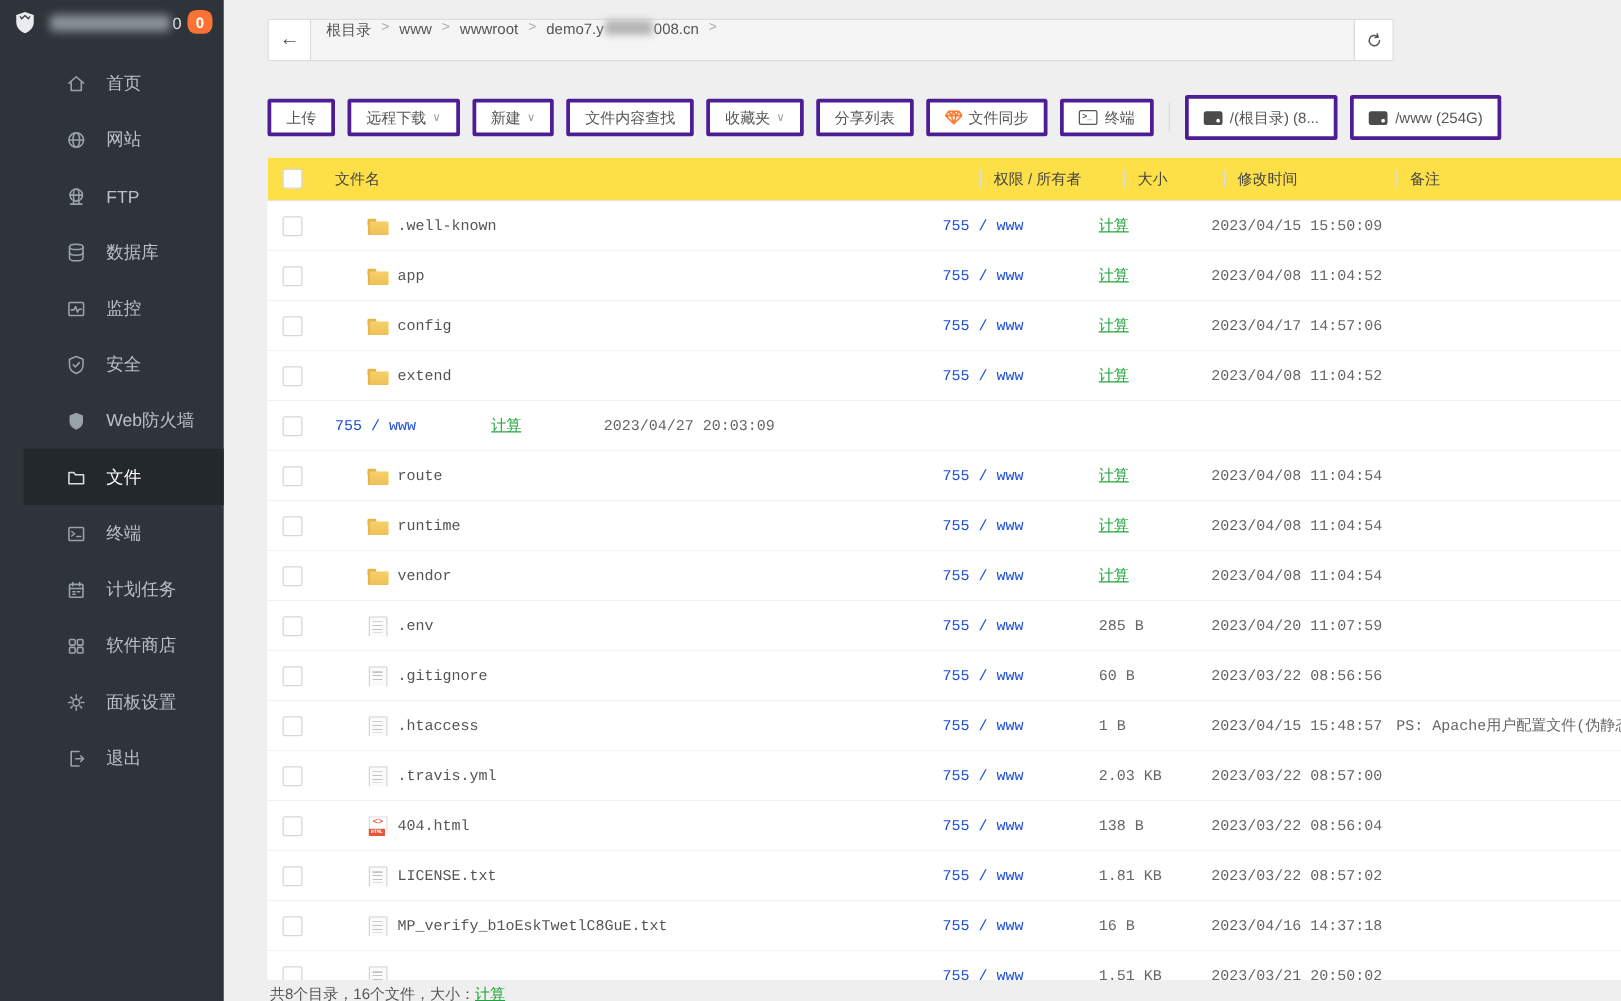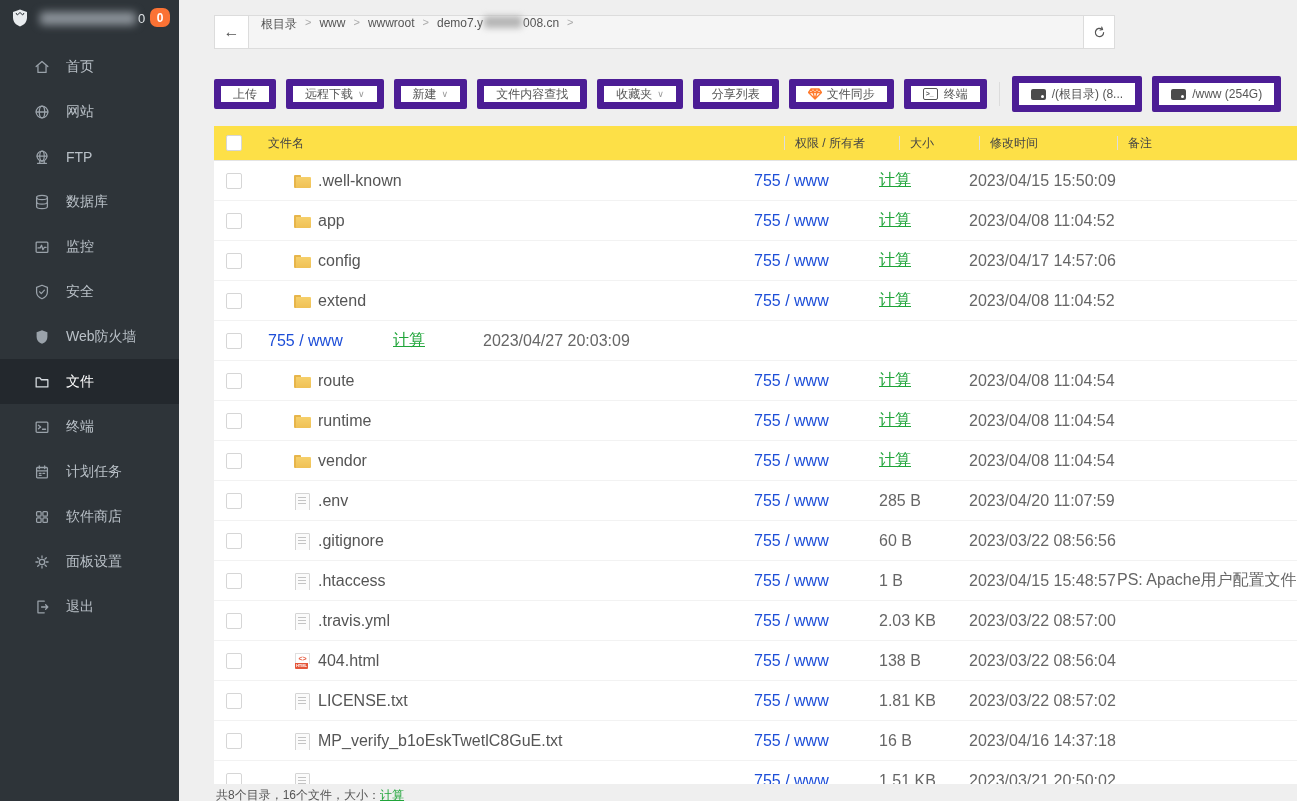--- a/index.html
+++ b/index.html
@@ -12,21 +12,21 @@
   .logo-row { height:36px; display:flex; align-items:center; padding:0 8px 0 10px; position:relative; }
   .logo-row svg { width:20px; height:20px; flex:0 0 auto; }
   .server-name-blur { width:96px; height:13px; margin-left:10px; background:#8d949b;
     border-radius:3px; filter:blur(4px); }
   .server-name-suffix { color:#e3e7ea; font-size:13px; margin-left:2px; }
   .top-badge { position:absolute; right:9px; top:8px; min-width:20px; height:19px;
     background:#fb7234; color:#fff; font-size:12px; font-weight:bold; border-radius:7px;
     display:flex; align-items:center; justify-content:center; padding:0 5px; }
   .nav { margin-top:8px; }
   .nav-item { height:45px; display:flex; align-items:center; padding-left:33px;
-    color:#b9c0c7; font-size:14px; cursor:pointer; }
+    color:#b9c0c7; font-size:14px; cursor:pointer;margin-left:19px; }
   .nav-item .nico { width:18px; height:18px; margin-right:15px; color:#9aa2aa; flex:0 0 auto; }
   .nav-item .nico svg { width:18px; height:18px; display:block; stroke:currentColor; fill:none;
     stroke-width:1.4; stroke-linecap:round; stroke-linejoin:round; }
   .nav-item .nico svg .fill { fill:currentColor; stroke:none; }
   .nav-item.active { background:#23282d; color:#fff; }
   .nav-item.active .nico { color:#d8dde1; }
 
   
   .main { position:absolute; left:179px; top:0; right:0; bottom:0; background:#efefef; }
 
@@ -42,21 +42,21 @@
     border-radius:2px; filter:blur(3px); vertical-align:-1px; margin:0 1px; }
   .refresh-btn { width:32px; height:34px; background:#fff; border:1px solid #dcdcdc;
     border-left:1px solid #dcdcdc; margin-left:-1px; display:flex; align-items:center;
     justify-content:center; cursor:pointer; }
   .refresh-btn svg { width:15px; height:15px; stroke:#555; fill:none; stroke-width:1.6;
     stroke-linecap:round; }
 
   
   .toolbar { position:absolute; left:35px; top:78px; height:32px; display:flex;
     align-items:center; gap:10px; }
-  .tbtn { height:30px; background:#fff; border:7px solid #4c1d95; border-radius:2px;
+  .tbtn { height:30px; background:#fff; border:3px solid #4c1d95; border-radius:2px;
     font-size:12px; color:#555; display:flex; align-items:center; padding:0 12px;
     cursor:pointer; white-space:nowrap; }
   .tbtn .caret { font-size:9px; color:#999; margin-left:5px; }
   .ico-gem { width:14px; height:12px; margin-right:5px; }
   .ico-gem svg { width:14px; height:12px; display:block; stroke:#ff7b2e; fill:none;
     stroke-width:1.3; stroke-linejoin:round; }
   .ico-term { width:15px; height:12px; border:1px solid #555; border-radius:2px;
     margin-right:6px; position:relative; }
   .ico-term:before { content:">_"; position:absolute; left:2px; top:0px; font-size:7px;
     color:#555; font-weight:bold; line-height:10px; }
@@ -65,22 +65,22 @@
   .ico-disk:after { content:""; position:absolute; right:2px; bottom:2px; width:3px;
     height:3px; border-radius:50%; background:#fff; }
   .tb-divider { width:1px; height:24px; background:#dcdcdc; margin:0 2px; }
   .disk-btn { height:36px; }
 
   
   .table-wrap { position:absolute; left:35px; top:126px; right:0; height:658px;
     background:#fff; overflow:hidden; }
   .thead { height:35px; background:#fde047; border-bottom:1px solid #e4e4e4;
     display:flex; align-items:center; font-size:12px; color:#444; }
-  .trow { height:40px; display:flex; align-items:center; font-size:16px; color:#555;
-    border-bottom:1px solid #f2f2f2; background:#fff; }
+  .trow { height:40px; display:flex; align-items:center; font-size:12px; color:#555;
+    border-bottom:1px solid #f2f2f2; background:#fff;font-family:Liberation Mono, monospace; }
   .cell-check { width:54px; flex:0 0 auto; display:flex; align-items:center; padding-left:12px; }
   .cb { width:16px; height:16px; border:1px solid #d6d6d6; border-radius:2px;
     background:#fff; cursor:pointer; }
   .cell-name { flex:1 1 auto; display:flex; align-items:center; overflow:hidden; }
   .cell-perm { width:125px; flex:0 0 auto; color:#1d4ed8; }
   .cell-size { width:90px; flex:0 0 auto; color:#666; }
   .cell-time { width:148px; flex:0 0 auto; color:#666; }
   .cell-note { width:180px; flex:0 0 auto; color:#666; overflow:hidden; white-space:nowrap; }
   .thead .cell-perm,.thead .cell-size,.thead .cell-time,.thead .cell-note {
     border-left:1px solid #ddd; padding-left:10px; margin-left:-10px; height:14px;

